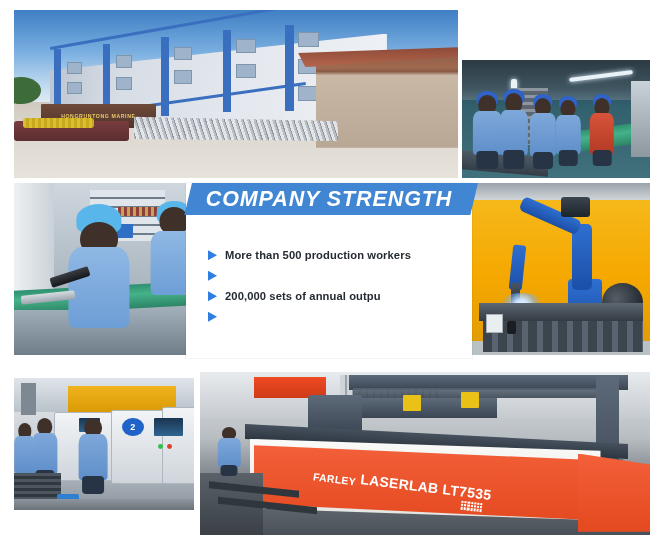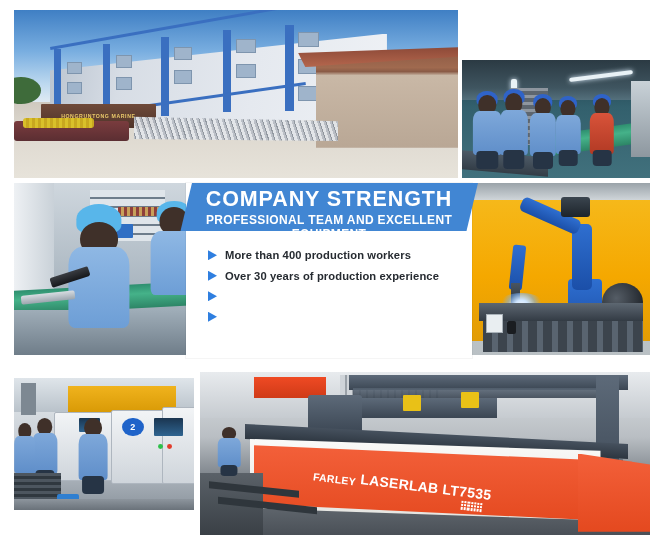--- a/index.html
+++ b/index.html
@@ -72,22 +72,22 @@
   .rail{position:absolute;background:linear-gradient(#46515e,#2d3640);}
   .gantry{position:absolute;background:linear-gradient(#5d6a79,#3b4653);}
   .lasertxt{position:absolute;color:#ffffff;font-weight:700;white-space:nowrap;
      font-family:"Liberation Sans",sans-serif;letter-spacing:.3px;}
   .dots{position:absolute;display:grid;grid-template-columns:repeat(7,1fr);gap:1px;}
   .dots i{display:block;width:2.2px;height:2.2px;background:#fff;}
 
   
   #card{position:absolute;left:186px;top:183px;width:286px;height:175px;background:#ffffff;
         box-shadow:0 0 0 1px rgba(0,0,0,.04);}
-  #banner{position:absolute;left:-6px;top:0;width:298px;height:48px;
-     background:#4186d3;clip-path:polygon(12px 0,298px 0,286px 50px,0 50px);}
+  #banner{position:absolute;left:-6px;top:0;width:298px;height:32px;
+     background:#4186d3;clip-path:polygon(12px 0,298px 0,286px 50px,0 50px);font-style:italic;}
   #banner .t1{position:absolute;left:0;right:0;top:4px;text-align:center;color:#ffffff;
      font-size:21.5px;font-weight:700;letter-spacing:.9px;font-family:"Liberation Sans",sans-serif;}
   #banner .t2{position:absolute;left:0;right:0;top:30px;text-align:center;color:#ffffff;
      font-size:12px;font-weight:700;letter-spacing:.35px;font-family:"Liberation Sans",sans-serif;}
   #bullets{position:absolute;left:22px;top:62px;right:10px;}
   .bullet{display:flex;align-items:center;height:20.5px;}
   .bullet .arw{width:9px;height:10px;margin-right:8px;flex:0 0 auto;
      background:#2f7fe0;clip-path:polygon(0 0,100% 50%,0 100%);}
   .bullet .txt{color:#262b31;font-size:11.2px;font-weight:600;letter-spacing:.1px;
      font-family:"Liberation Sans",sans-serif;white-space:nowrap;}
@@ -316,28 +316,28 @@
   <div id="card">
 
     <div id="banner">
       <div class="t1">COMPANY STRENGTH</div>
       <div class="t2">PROFESSIONAL TEAM AND EXCELLENT EQUIPMENT</div>
     </div>
 
     <div id="bullets">
       <div class="bullet">
         <span class="arw"></span>
-        <span class="txt">More than 400 production workers</span>
-      </div>
-      <div class="bullet">
-        <span class="arw"></span>
-        <span class="txt">Over 30 years of production experience</span>
+        <span class="txt">More than 500 production workers</span>
       </div>
       <div class="bullet">
         <span class="arw"></span>
       </div>
       <div class="bullet">
         <span class="arw"></span>
+        <span class="txt">200,000 sets of annual outpu</span>
       </div>
+      <div class="bullet">
+        <span class="arw"></span>
+      </div>
     </div>
   </div>
 
 </div>
 
 </body></html>

